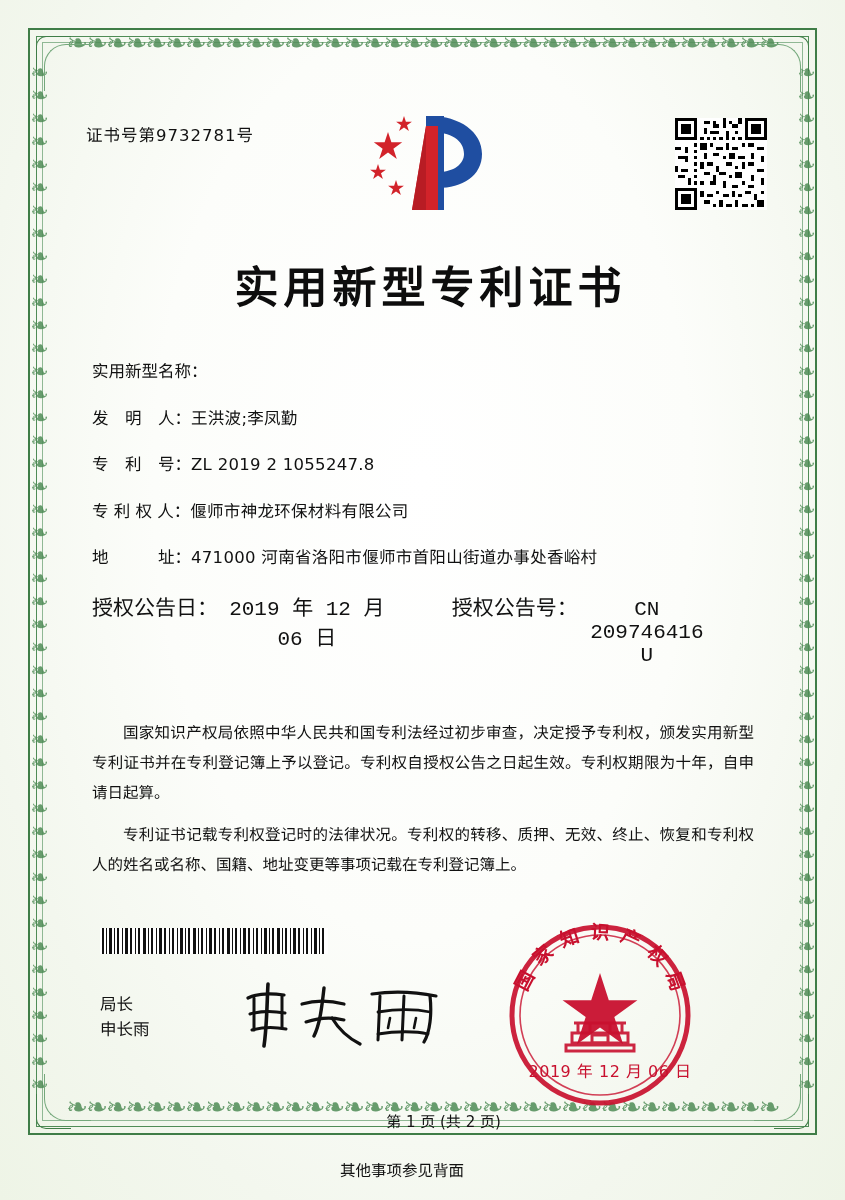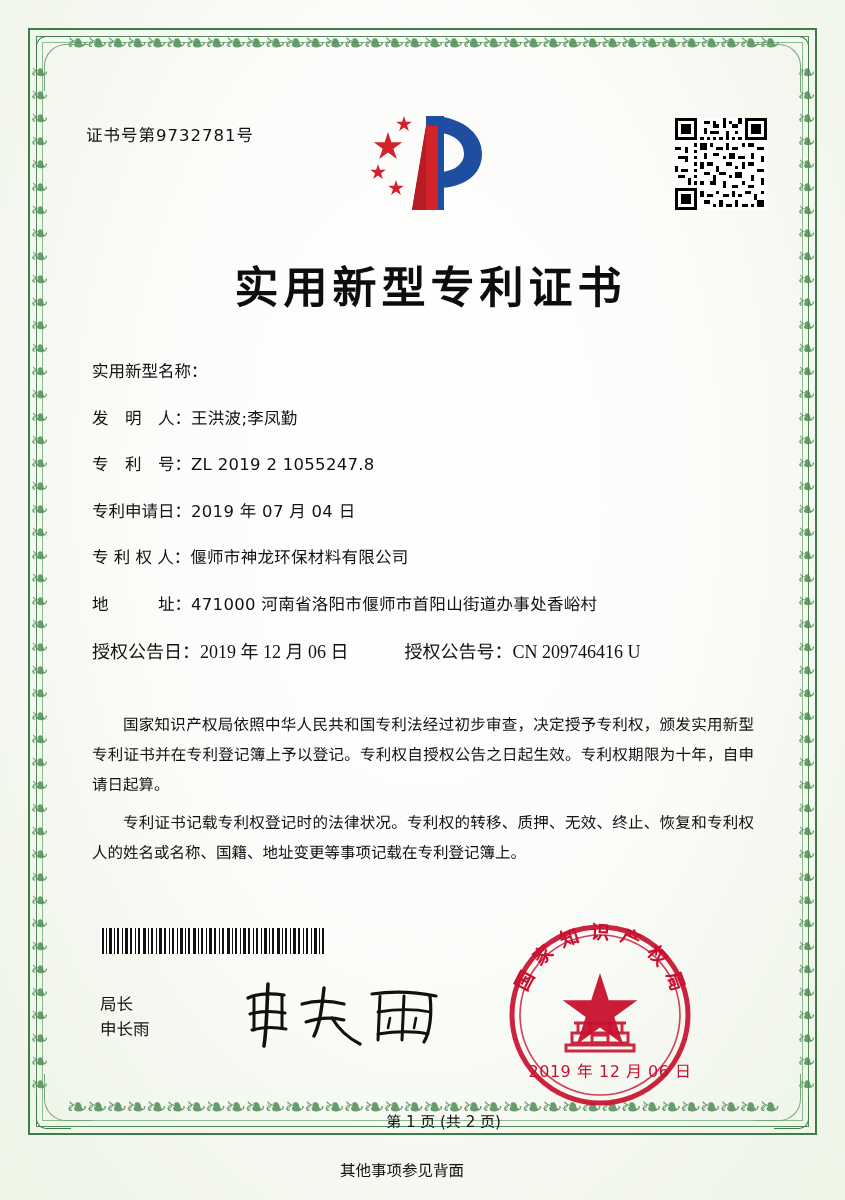--- a/index.html
+++ b/index.html
@@ -171,40 +171,40 @@
     letter-spacing: 0px;
     white-space: pre;
   }
   .field-value {
     flex: 1 1 auto;
     letter-spacing: .3px;
   }
   .row-inline {
     display: flex;
     align-items: baseline;
-    font-size: 18px;
-    font-family: Liberation Serif, serif;
+    font-size: 21px;
+    font-family: Liberation Mono, monospace;
     text-align: center;
   }
   .row-inline .seg-label { white-space: pre; }
   .row-inline .seg-value { margin-right: 56px; }
 
   
   .paragraphs {
     position: absolute;
     left: 92px; top: 706px;
     width: 662px;
     font-size: 15.5px;
     line-height: 30px;
     font-family: "DejaVu Sans", "Liberation Sans", sans-serif;
     color: #111;
     text-align: justify;
   }
   .paragraphs p {
-    margin: 4px 0 8px 0;
+    margin: 12px 0 8px 0;
     text-indent: 2em;
   }
 
   
   .barcode {
     position: absolute;
     left: 100px; top: 928px;
     width: 228px;
     height: 26px;
   }
@@ -426,24 +426,20 @@
     <div class="field-row">
       <span class="field-label">实用新型名称：</span>
     </div>
     <div class="field-row">
       <span class="field-label">发　明　人：</span>
       <span class="field-value">王洪波;李凤勤</span>
     </div>
     <div class="field-row">
       <span class="field-label">专　利　号：</span>
       <span class="field-value">ZL 2019 2 1055247.8</span>
-    </div>
-    <div class="field-row">
-      <span class="field-label">专利申请日：</span>
-      <span class="field-value">2019 年 07 月 04 日</span>
     </div>
     <div class="field-row">
       <span class="field-label">专 利 权 人：</span>
       <span class="field-value">偃师市神龙环保材料有限公司</span>
     </div>
     <div class="field-row">
       <span class="field-label">地　　　址：</span>
       <span class="field-value">471000 河南省洛阳市偃师市首阳山街道办事处香峪村</span>
     </div>
     <div class="field-row row-inline">

